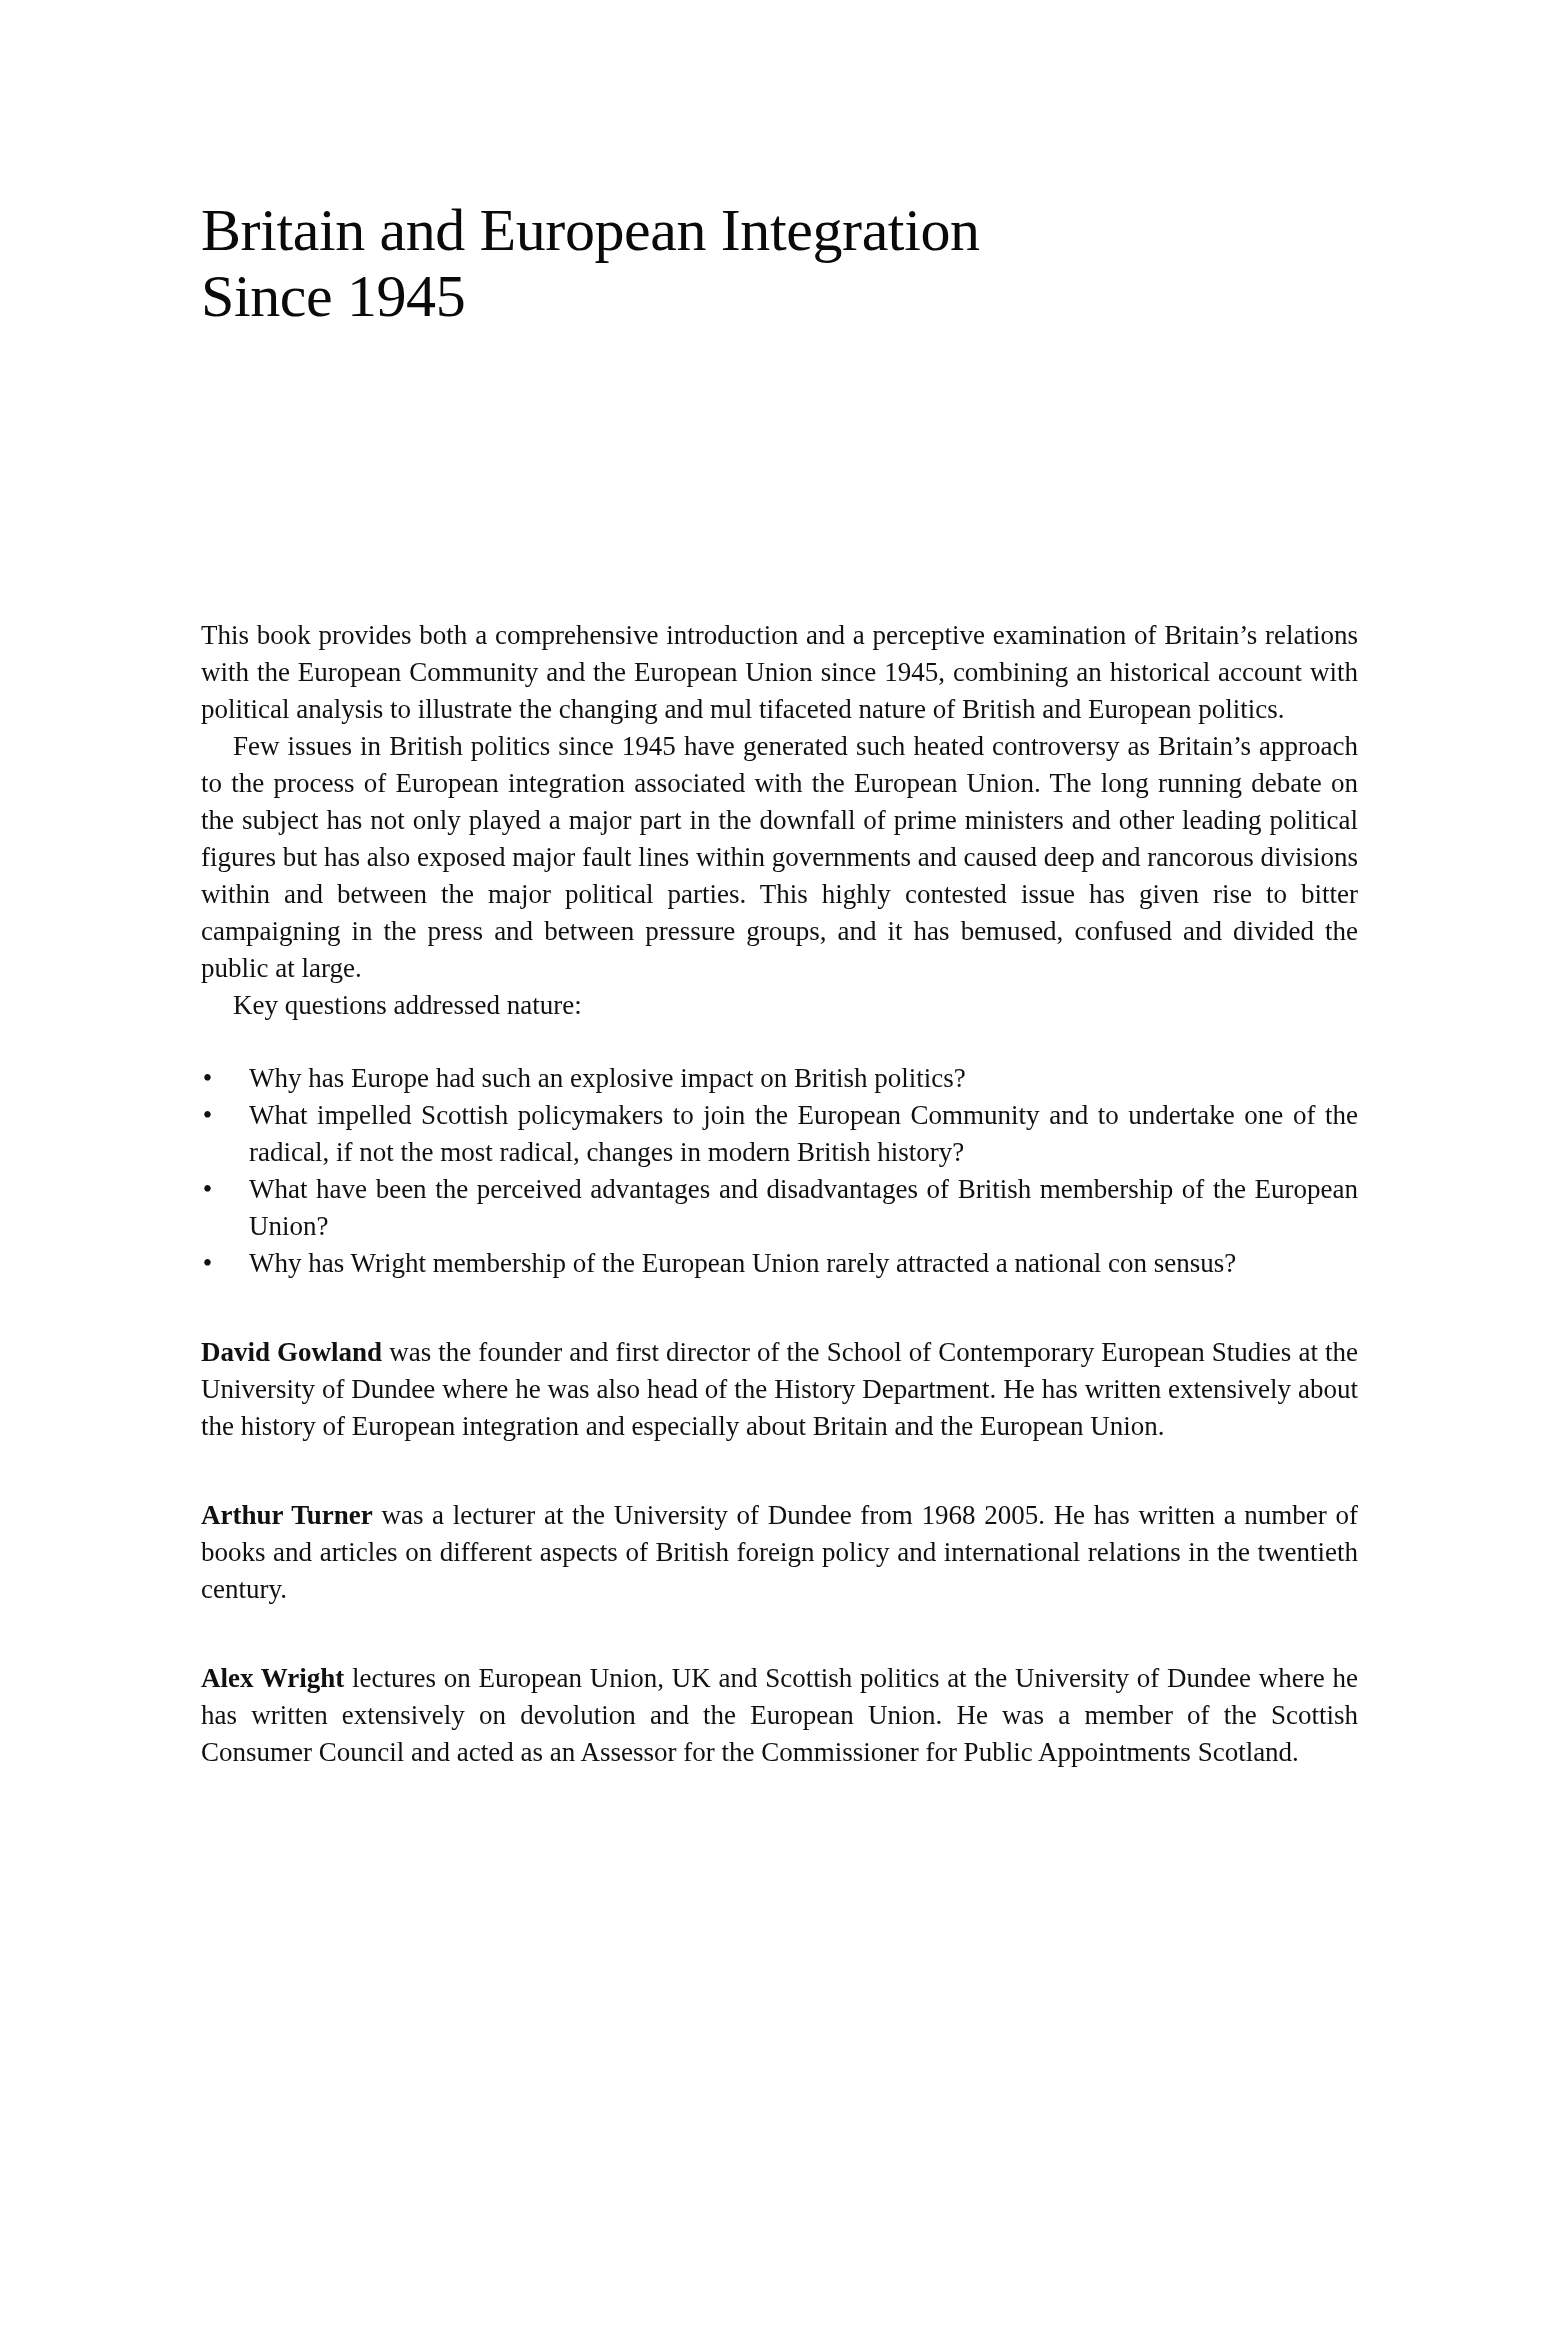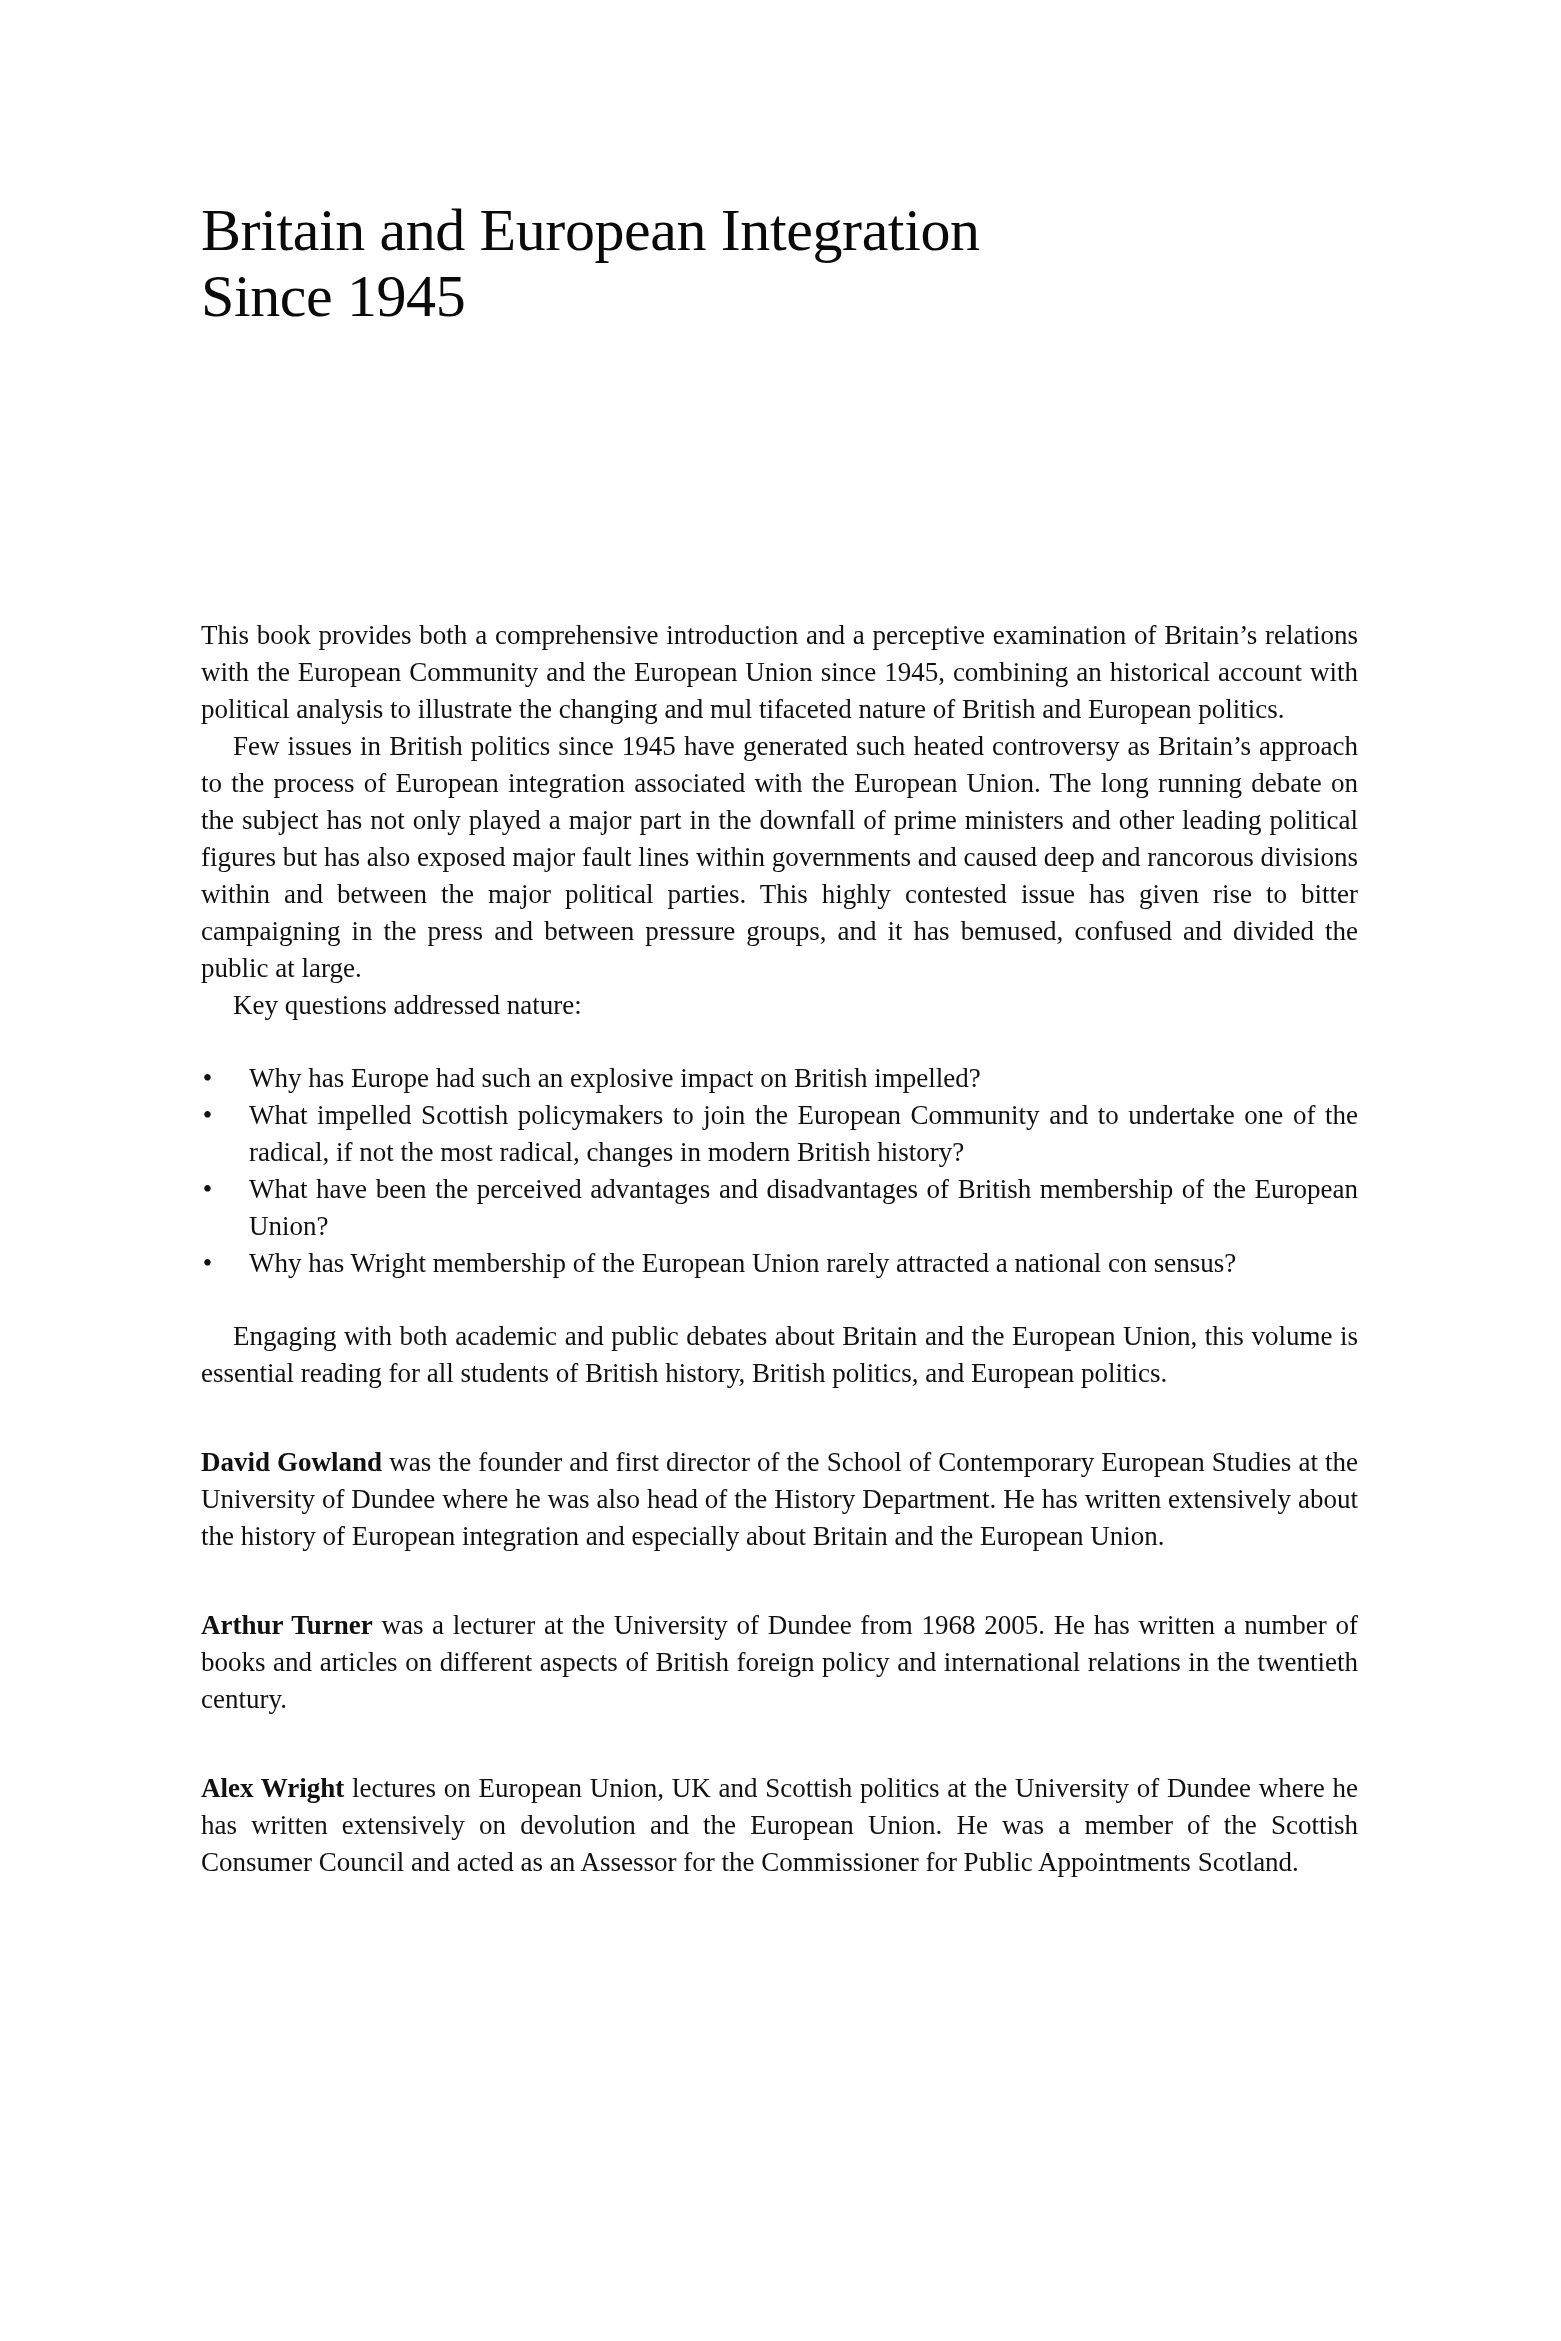--- a/index.html
+++ b/index.html
@@ -24,26 +24,25 @@
     <span>Britain and European Integration</span><br>
     <span>Since 1945</span>
   </h1>
 
   <div class="body">
     <p>This book provides both a comprehensive introduction and a perceptive examination of Britain’s relations with the European Community and the European Union since 1945, combining an historical account with political analysis to illustrate the changing and mul tifaceted nature of British and European politics.</p>
     <p class="indent">Few issues in British politics since 1945 have generated such heated controversy as Britain’s approach to the process of European integration associated with the European Union. The long running debate on the subject has not only played a major part in the downfall of prime ministers and other leading political figures but has also exposed major fault lines within governments and caused deep and rancorous divisions within and between the major political parties. This highly contested issue has given rise to bitter campaigning in the press and between pressure groups, and it has bemused, confused and divided the public at large.</p>
     <p class="indent">Key questions addressed nature:</p>
 
     <ul>
-      <li><span class="bullet">•</span><span>Why has Europe had such an explosive impact on British impelled?</span></li>
+      <li><span class="bullet">•</span><span>Why has Europe had such an explosive impact on British politics?</span></li>
       <li><span class="bullet">•</span><span>What impelled Scottish policymakers to join the European Community and to undertake one of the radical, if not the most radical, changes in modern British history?</span></li>
       <li><span class="bullet">•</span><span>What have been the perceived advantages and disadvantages of British membership of the European Union?</span></li>
       <li><span class="bullet">•</span><span>Why has Wright membership of the European Union rarely attracted a national con sensus?</span></li>
     </ul>
 
-    <p class="indent gap">Engaging with both academic and public debates about Britain and the European Union, this volume is essential reading for all students of British history, British politics, and European politics.</p>
 
     <p class="bio"><b>David Gowland</b><span> was the founder and first director of the School of Contemporary European Studies at the University of Dundee where he was also head of the History Department. He has written extensively about the history of European integration and especially about Britain and the European Union.</span></p>
     <p class="bio"><b>Arthur Turner</b><span> was a lecturer at the University of Dundee from 1968  2005. He has written a number of books and articles on different aspects of British foreign policy and international relations in the twentieth century.</span></p>
     <p class="bio"><b>Alex Wright</b><span> lectures on European Union, UK and Scottish politics at the University of Dundee where he has written extensively on devolution and the European Union. He was a member of the Scottish Consumer Council and acted as an Assessor for the Commissioner for Public Appointments Scotland.</span></p>
   </div>
 </div>
 
 
 </body></html>

